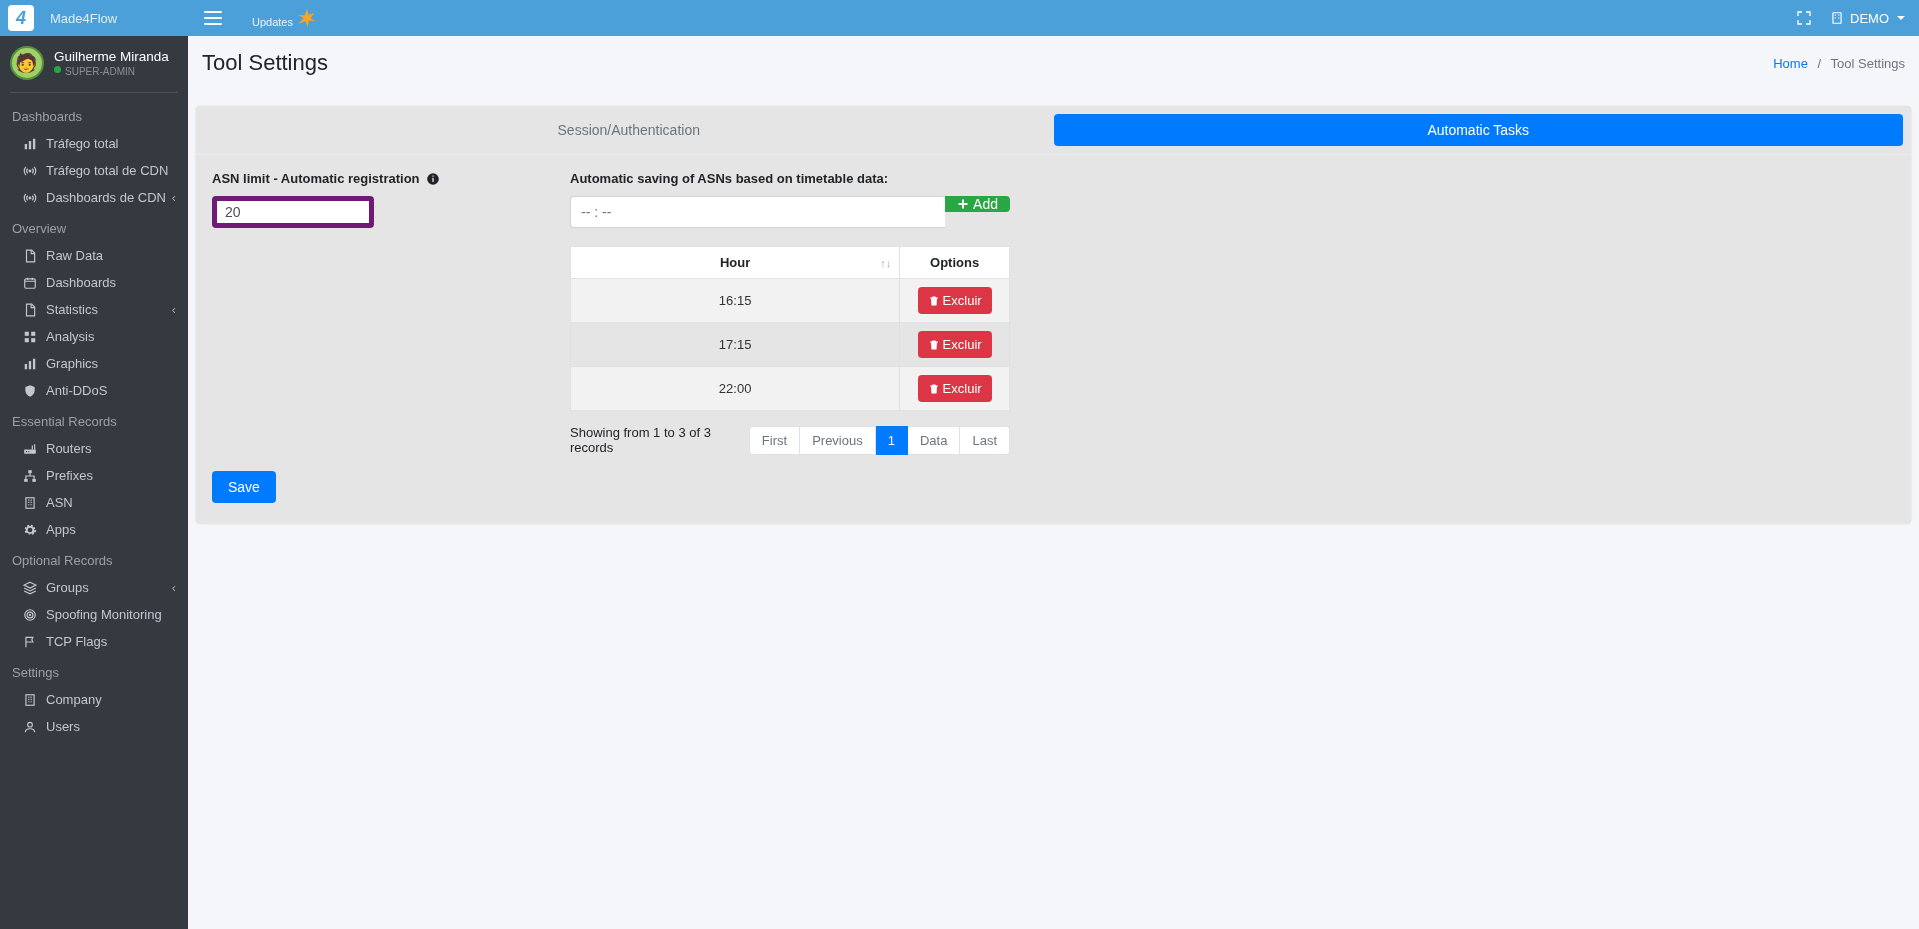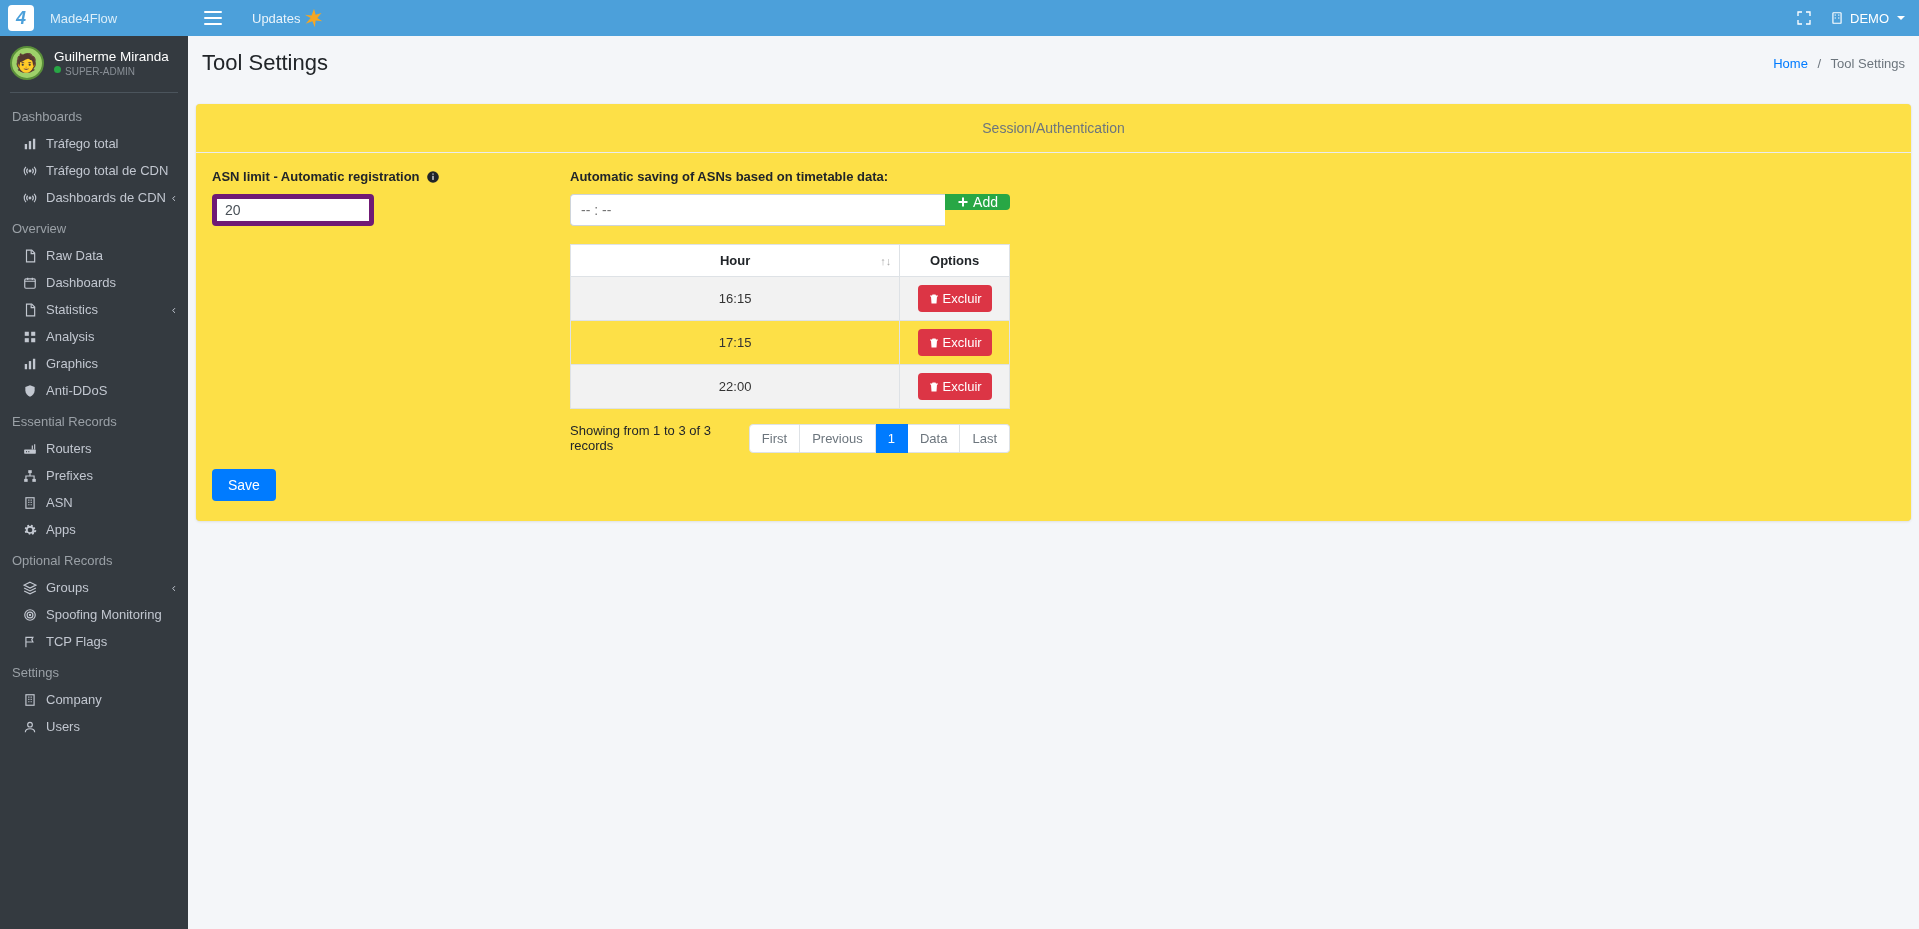--- a/index.html
+++ b/index.html
@@ -6,21 +6,21 @@
 html, body { height: 100%; font-family: -apple-system, "Segoe UI", "Helvetica Neue", Arial, sans-serif; font-size: 14px; color: #333; }
 body { display: flex; flex-direction: column; background: #f4f6f9; overflow: hidden; }
 
 
 .topbar { height: 36px; background: #4ca0da; color: #fff; display: flex; align-items: center; padding-right: 14px; }
 .brand-block { width: 188px; display: flex; align-items: center; padding-left: 8px; height: 100%; }
 .brand-logo { width: 26px; height: 26px; background: #fff; border-radius: 4px; display: flex; align-items: center; justify-content: center; color: #4ca0da; font-weight: 700; font-style: italic; font-size: 18px; margin-right: 16px; }
 .brand-text { font-size: 13px; color: #dbeef9; }
 .hamburger { width: 18px; height: 14px; display: flex; flex-direction: column; justify-content: space-between; cursor: pointer; margin-left: 16px; margin-right: 30px; }
 .hamburger span { height: 2px; background: #fff; border-radius: 1px; }
-.updates { display: flex; align-items: center; color: #eaf4fb; font-size: 13px; cursor: pointer; }
+.updates { display: flex; align-items: flex-end; color: #eaf4fb; font-size: 11px; cursor: pointer; }
 .new-badge { width: 20px; height: 20px; margin-left: 4px; display:inline-block; }
 .topbar-spacer { flex: 1; }
 .topbar-icon { color: #fff; margin-left: 14px; cursor: pointer; display: flex; align-items: center; }
 .topbar-icon svg { width: 16px; height: 16px; }
 .topbar-demo { margin-left: 18px; color: #fff; font-size: 13px; display: flex; align-items: center; cursor: pointer; }
 .topbar-demo svg.building { width: 14px; height: 14px; margin-right: 6px; }
 .caret { width: 0; height: 0; border-left: 4px solid transparent; border-right: 4px solid transparent; border-top: 4px solid #fff; margin-left: 8px; }
 
 
 .body-wrap { flex: 1; display: flex; min-height: 0; }
@@ -38,27 +38,27 @@
 .side-hr { border: none; border-top: 1px solid #4b545c; margin: 0 10px 6px 10px; }
 .section-header { color: #9aa0a6; font-size: 13px; padding: 10px 12px 6px 12px; }
 .side-item { display: flex; align-items: center; padding: 6px 12px 6px 20px; color: #c2c7d0; font-size: 13px; cursor: pointer; position: relative; }
 .side-item .ico { width: 20px; display: inline-flex; align-items: center; justify-content: center; margin-right: 6px; }
 .side-item .ico svg { width: 14px; height: 14px; }
 .side-item .chev { position: absolute; right: 10px; top: 50%; transform: translateY(-50%); }
 .side-item .chev svg { width: 8px; height: 8px; }
 
 
 .main { flex: 1; overflow: auto; }
-.content-header { padding: 14px 14px 28px 14px; display: flex; align-items: center; border-radius: 6px; }
+.content-header { padding: 14px 14px 14px 14px; display: flex; align-items: center; border-radius: 6px; }
 .page-title { font-size: 22px; font-weight: 400; color: #212529; }
 .bc { margin-left: auto; font-size: 13px; color: #6c757d; }
 .bc a { color: #007bff; text-decoration: none; }
 .bc .sep { margin: 0 6px; color: #6c757d; }
 
-.card { background: #fde047; border-radius: 4px; margin: 0 8px; box-shadow: 0 0 1px rgba(0,0,0,0.12), 0 1px 3px rgba(0,0,0,0.08); }
+.card { background: #e5e5e5; border-radius: 4px; margin: 16px 8px; box-shadow: 0 0 1px rgba(0,0,0,0.12), 0 1px 3px rgba(0,0,0,0.08); }
 .tabs { display: flex; padding: 8px; gap: 0; }
 .tab { flex: 1; text-align: center; padding: 8px 10px; font-size: 14px; border-radius: 4px; cursor: pointer; color: #6c757d; }
 .tab.active { background: #007bff; color: #fff; }
 .card-divider { border: none; border-top: 1px solid #e9ecef; }
 
 .card-body { padding: 16px 16px 20px 16px; }
 .row { display: flex; gap: 20px; }
 .col-left { width: 338px; }
 .col-right { flex: 1; max-width: 440px; }
 .form-label { font-weight: 700; font-size: 13px; color: #212529; margin-bottom: 10px; display: flex; align-items: center; }
@@ -333,20 +333,21 @@
       <div class="bc">
         <a href="#">Home</a>
         <span class="sep">/</span>
         <span>Tool Settings</span>
       </div>
     </div>
 
     <div class="card">
       <div class="tabs">
         <div class="tab">Session/Authentication</div>
+        <div class="tab active">Automatic Tasks</div>
       </div>
       <hr class="card-divider">
       <div class="card-body">
         <div class="row">
           <div class="col-left">
             <div class="form-label">
               <span>ASN limit - Automatic registration</span>
               <svg class="info-icon" viewBox="0 0 24 24" fill="#212529">
                   <circle cx="12" cy="12" r="10"></circle>
                   <rect x="11" y="10" width="2" height="7" fill="#fff"></rect>

